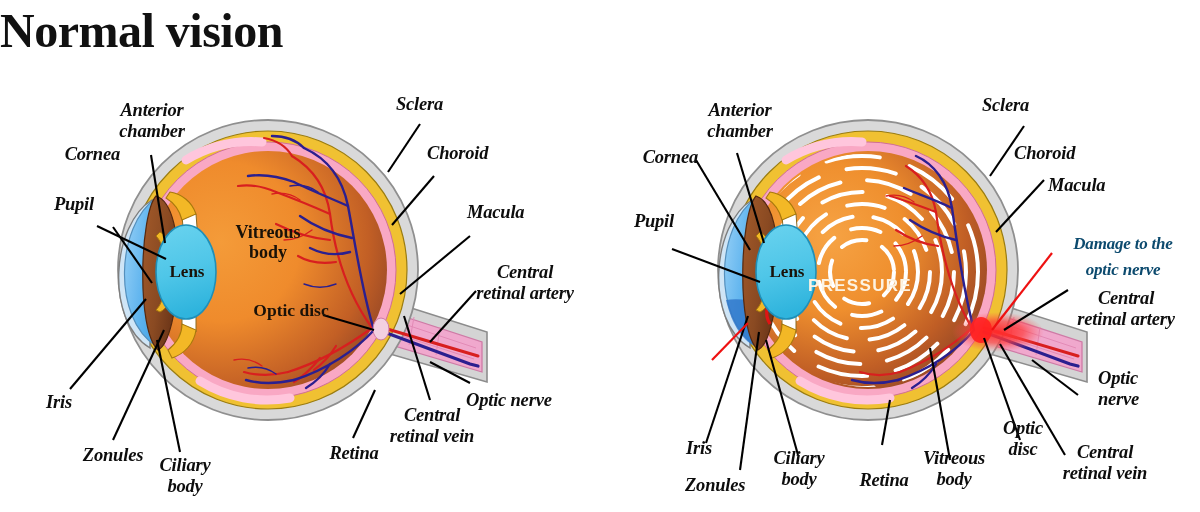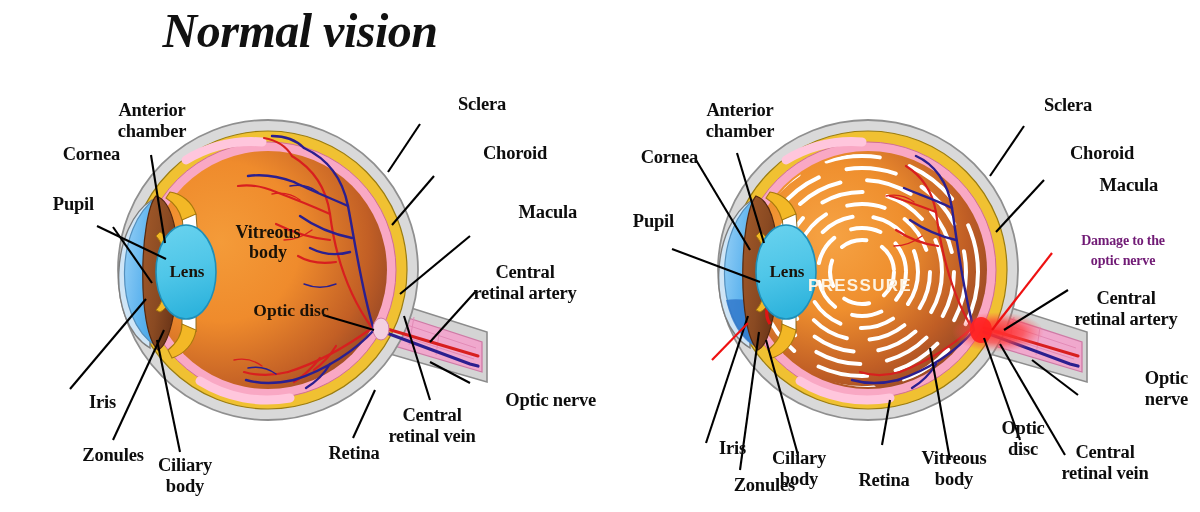--- a/index.html
+++ b/index.html
@@ -26,54 +26,54 @@
     height: 512px;
   }
   #panel-normal { left: 0; }
   #panel-glaucoma { left: 600px; }
 
   .panel-title {
     position: absolute;
     top: 2px;
     left: 0;
     width: 600px;
-    text-align: center;
+    text-align: left;
     font-family: "Liberation Serif", serif;
     font-weight: bold;
     font-size: 48px;
     letter-spacing: -0.5px;
     color: #111111;
     line-height: 58px;
-    font-style: italic;
   }
 
   .eye-svg {
     position: absolute;
     top: 0;
     left: 0;
   }
 
   .label {
     position: absolute;
     font-family: "Liberation Serif", serif;
     font-weight: bold;
     font-size: 18.5px;
     line-height: 21px;
     color: #0d0d0d;
     white-space: pre-line;
     letter-spacing: -0.2px;
+    font-style: italic;
   }
   .label.red {
-    color: #701a75;
-    font-size: 14px;
-    line-height: 20px;
+    color: #0c4a6e;
+    font-size: 17px;
+    line-height: 26px;
   }
   .label.ta { text-align: right; }
   .label.tc { text-align: center; }
-  .label.tl { text-align: right; }
+  .label.tl { text-align: left; }
 
   .in-art-label {
     position: absolute;
     font-family: "Liberation Serif", serif;
     font-weight: bold;
     font-size: 18px;
     line-height: 20px;
     color: #1a1208;
     text-align: center;
     white-space: pre-line;

